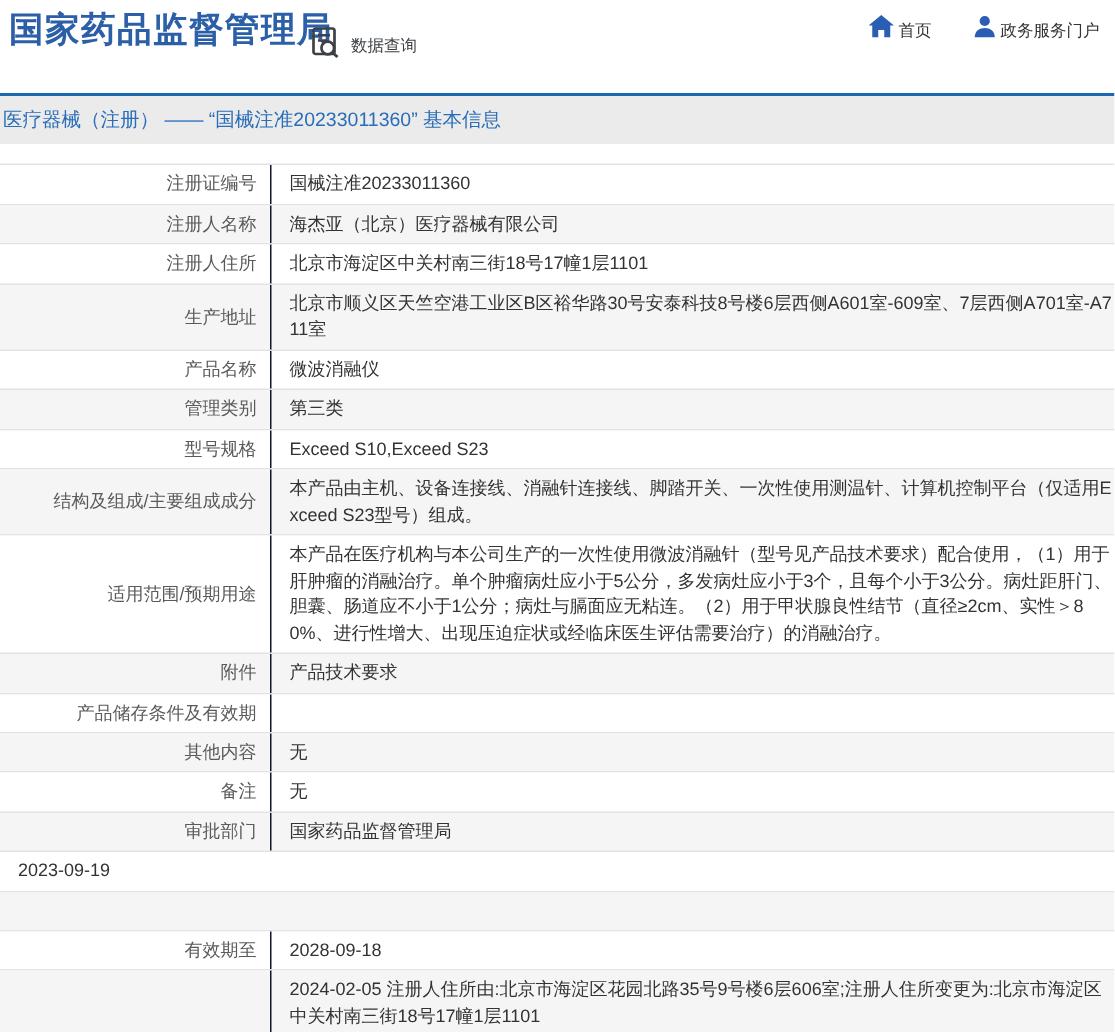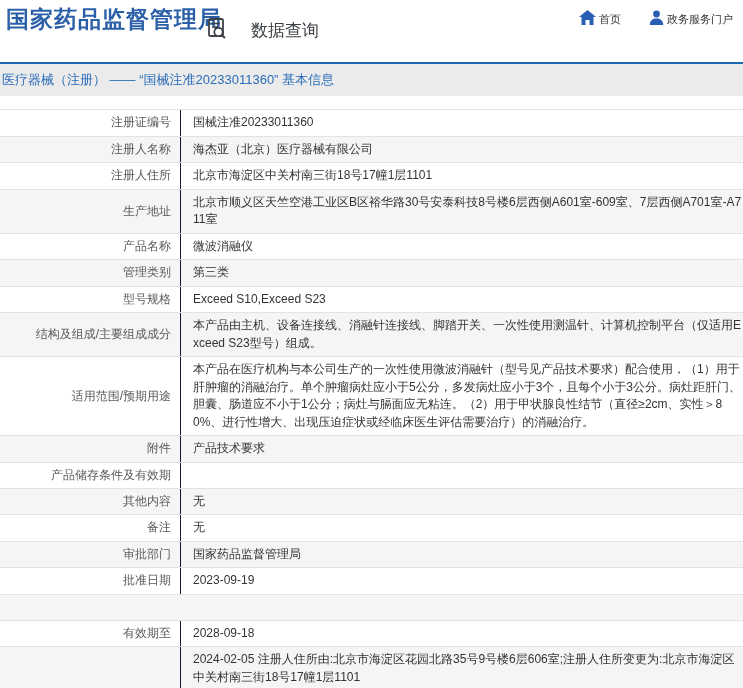--- a/index.html
+++ b/index.html
@@ -6,21 +6,21 @@
   html,body { width:743px; height:688px; background:#fff; overflow:hidden;
     font-family:"Liberation Sans","DejaVu Sans",sans-serif; }
   .page { position:relative; width:743px; height:688px; background:#fff; }
 
   
   .header { position:relative; height:62px; background:#fff; }
   .logo { position:absolute; left:6px; top:6px; }
   .logo-title { font-size:23px; font-weight:bold; color:#2b5fa7; letter-spacing:1px; line-height:26px; }
   .logo-sub { font-size:10.5px; color:#2b5fa7; margin-top:2px; }
   .section-head { position:absolute; left:205px; top:16px; display:flex; align-items:center; gap:5px; }
-  .section-head .txt { font-size:17px; color:#3d4145; font-weight:500;margin-left:17px; }
+  .section-head .txt { font-size:11px; color:#3d4145; font-weight:500; }
   .nav { position:absolute; right:10px; top:10px; display:flex; gap:28px; }
   .nav-item { display:flex; align-items:center; gap:3px; cursor:pointer; }
   .nav-item .lbl { font-size:11px; color:#333; white-space:nowrap; }
   .blue-line { height:2px; background:#1a68b0; }
 
   
   .breadcrumb-bar { height:32px; background:#ebebeb; display:flex; align-items:center; }
   .breadcrumb { font-size:13px; color:#2a6db8; padding-left:2px; }
 
   
@@ -166,23 +166,20 @@
         </div>
         <div class="cell-value"><span>无</span></div>
       </div>
       <div class="row">
         <div class="cell-label">
           <span>审批部门</span>
         </div>
         <div class="cell-value"><span>国家药品监督管理局</span></div>
       </div>
       <div class="row">
-        <div class="cell-label">
-          <span>批准日期</span>
-        </div>
         <div class="cell-value"><span>2023-09-19</span></div>
       </div>
       <div class="row">
         <div class="cell-value"><span></span></div>
       </div>
       <div class="row">
         <div class="cell-label">
           <span>有效期至</span>
         </div>
         <div class="cell-value"><span>2028-09-18</span></div>

